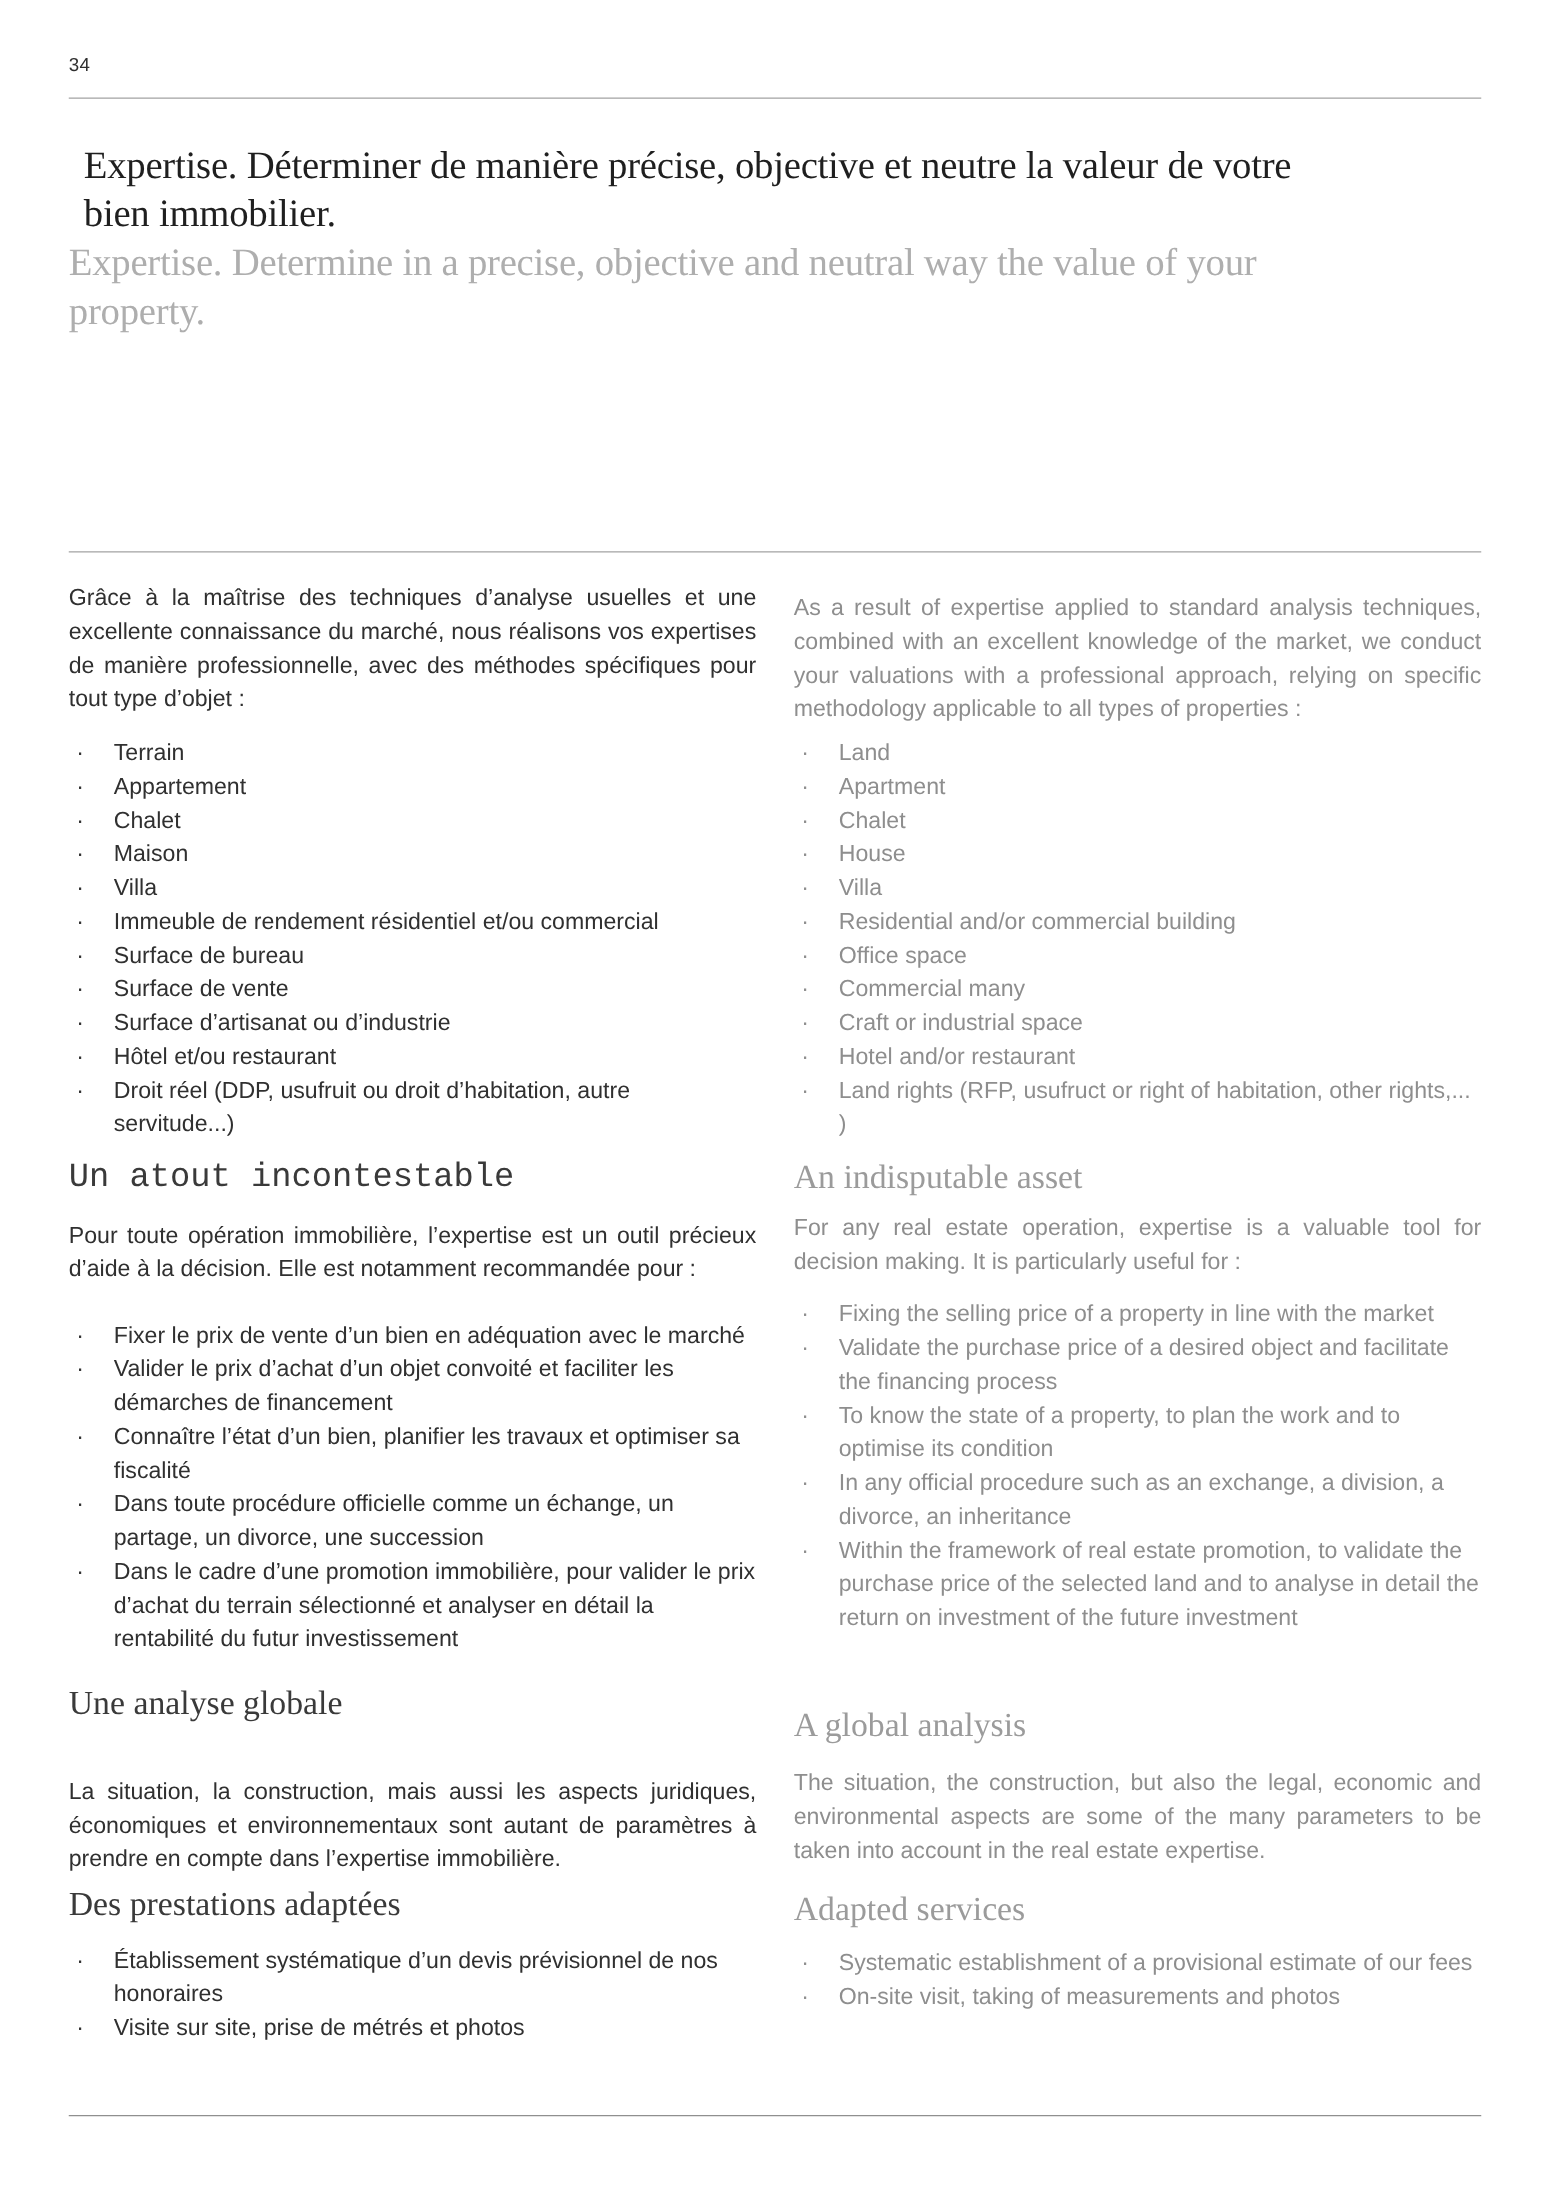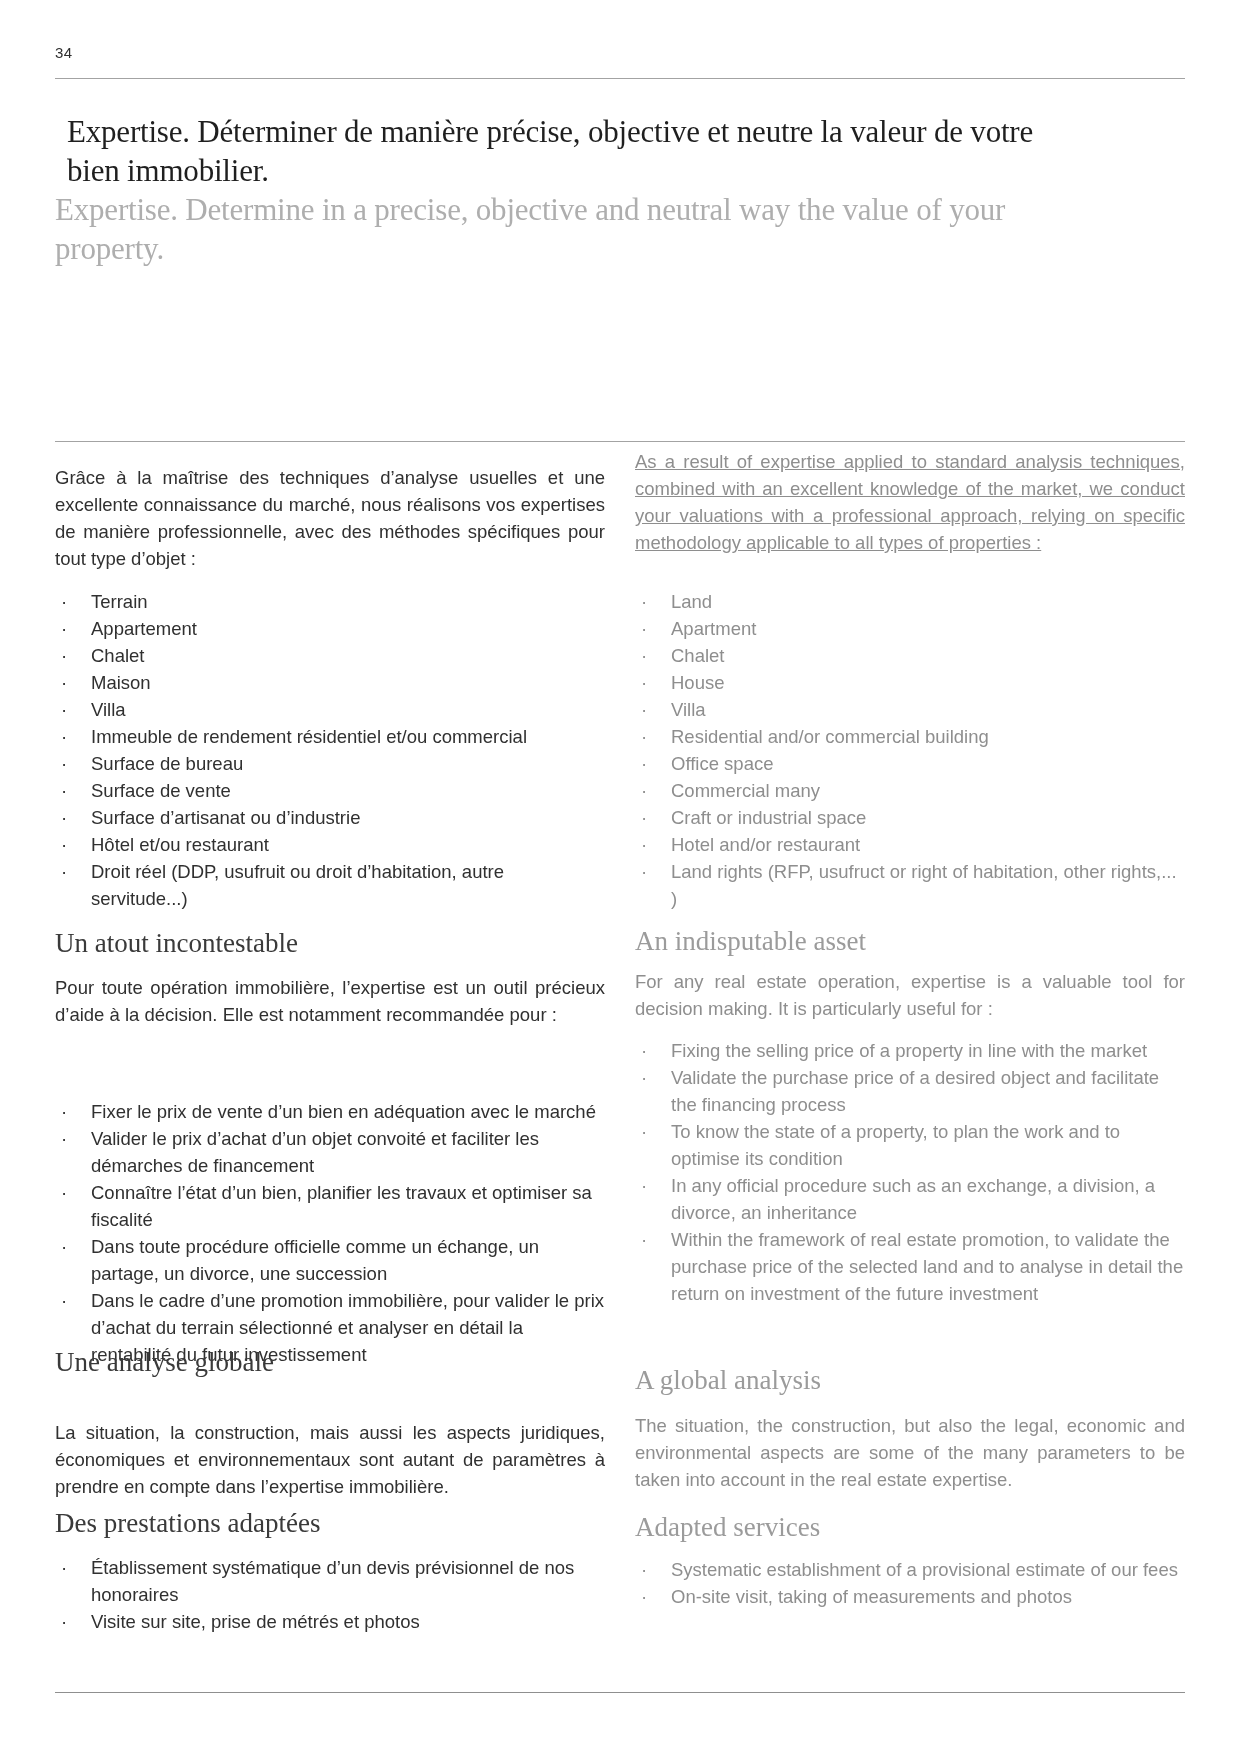--- a/index.html
+++ b/index.html
@@ -39,25 +39,25 @@
   .gray{color:#8e8e8e;}
   .heading{font-size:27px;line-height:34px;}
   .heading.dark{color:#3a3a3a;}
   .heading.gray{color:#9b9b9b;}
   ul{margin:0;padding:0;list-style:none;}
   li{position:relative;padding-left:36px;}
   .bullet{position:absolute;left:6px;top:0;}
   .bullet::before{content:"\00B7";}
   p{margin:0;}
   
-  #l-intro{top:464px;}  #r-intro{top:448px;text-decoration:underline;}
+  #l-intro{top:464px;}  #r-intro{top:472px;}
   #l-list1{top:588px;}  #r-list1{top:588px;}
-  #l-h1{top:926px;}     #r-h1{top:924px;}
+  #l-h1{top:926px;font-family:Liberation Mono, monospace;}     #r-h1{top:924px;}
   #l-intro2{top:974px;} #r-intro2{top:968px;}
-  #l-list2{top:1098px;} #r-list2{top:1037px;}
+  #l-list2{top:1054px;} #r-list2{top:1037px;}
   #l-h2{top:1345px;}    #r-h2{top:1363px;}
   #l-p2{top:1419px;}    #r-p2{top:1412px;}
   #l-h3{top:1506px;}    #r-h3{top:1510px;}
   #l-list3{top:1554px;} #r-list3{top:1556px;}
 </style>
 </head>
 <body>
 
 <div id="page-num">34</div>
 <div id="rule-top" class="rule"></div>

